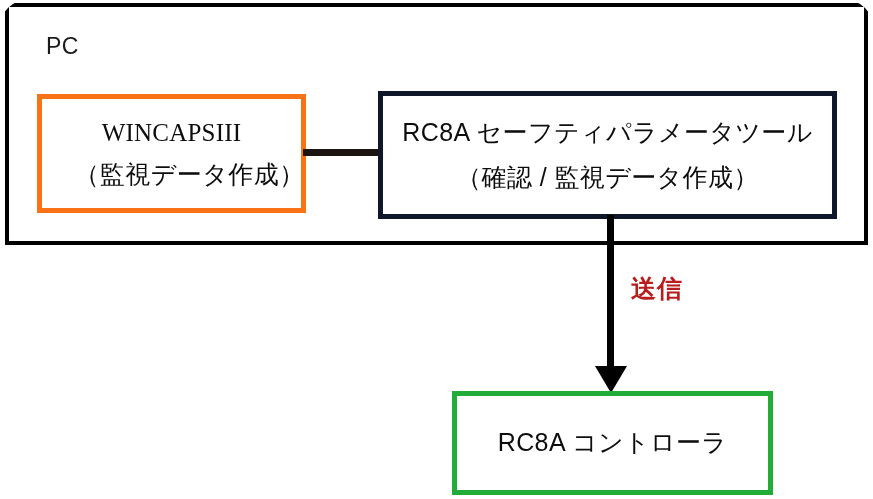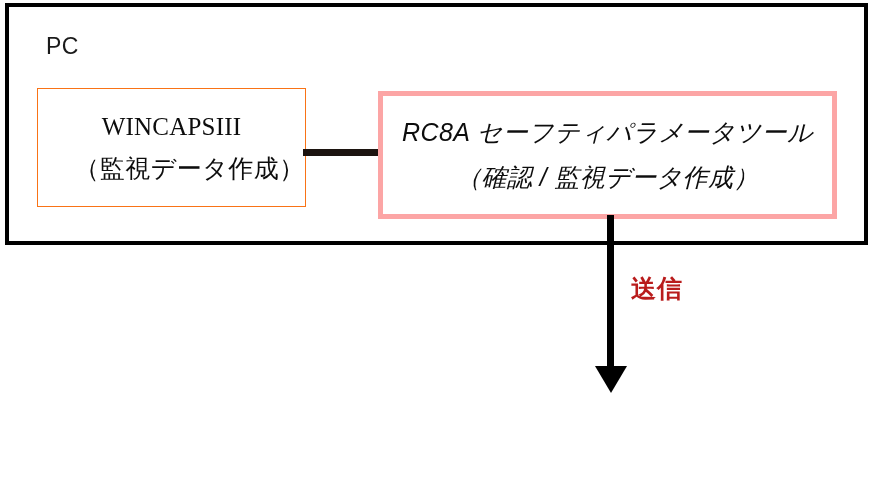--- a/index.html
+++ b/index.html
@@ -9,20 +9,21 @@
   }
   body {
     font-family: "Liberation Sans", "DejaVu Sans", sans-serif;
   }
   #canvas {
     position: relative;
     width: 873px;
     height: 499px;
     background: #ffffff;
     overflow: hidden;
+    border-radius: 27px;
   }
 
   
   .pc-box {
     position: absolute;
     left: 5px;
     top: 3px;
     width: 863px;
     height: 242px;
     box-sizing: border-box;
@@ -53,46 +54,45 @@
   }
   .node .line {
     color: #0d0d0d;
     white-space: nowrap;
     line-height: 1.42;
   }
 
   
   .node-wincaps {
     left: 37px;
-    top: 88px;
+    top: 94px;
     width: 269px;
     height: 119px;
-    border: 1px solid #f97316;
+    border: 5px solid #f97316;
     justify-content: center;
   }
   .node-wincaps .l1 {
     font-size: 25px;
     letter-spacing: 0.2px;
     font-family: "Liberation Serif", "DejaVu Serif", serif;
   }
   .node-wincaps .l2 {
     font-size: 25px;
     letter-spacing: 0.5px;
     margin-top: 6px;
     margin-left: 36px;
   }
 
   
   .node-tool {
     left: 378px;
     top: 91px;
     width: 459px;
     height: 128px;
-    border: 5px solid #fca5a5;
-    font-style: italic;
+    border: 5px solid #0f172a;
   }
   .node-tool .l1 {
     font-size: 25px;
     letter-spacing: 0.4px;
   }
   .node-tool .l2 {
     font-size: 25px;
     letter-spacing: 0.4px;
     margin-top: 9px;
   }
@@ -167,14 +167,17 @@
 
   <div class="node node-tool">
     <div class="line l1">RC8A セーフティパラメータツール</div>
     <div class="line l2">（確認 / 監視データ作成）</div>
   </div>
 
   <div class="varrow-shaft"></div>
   <div class="varrow-head"></div>
   <div class="send-label">送信</div>
 
+  <div class="node node-controller">
+    <div class="line l1">RC8A コントローラ</div>
+  </div>
 
 </div>
 
 </body></html>

